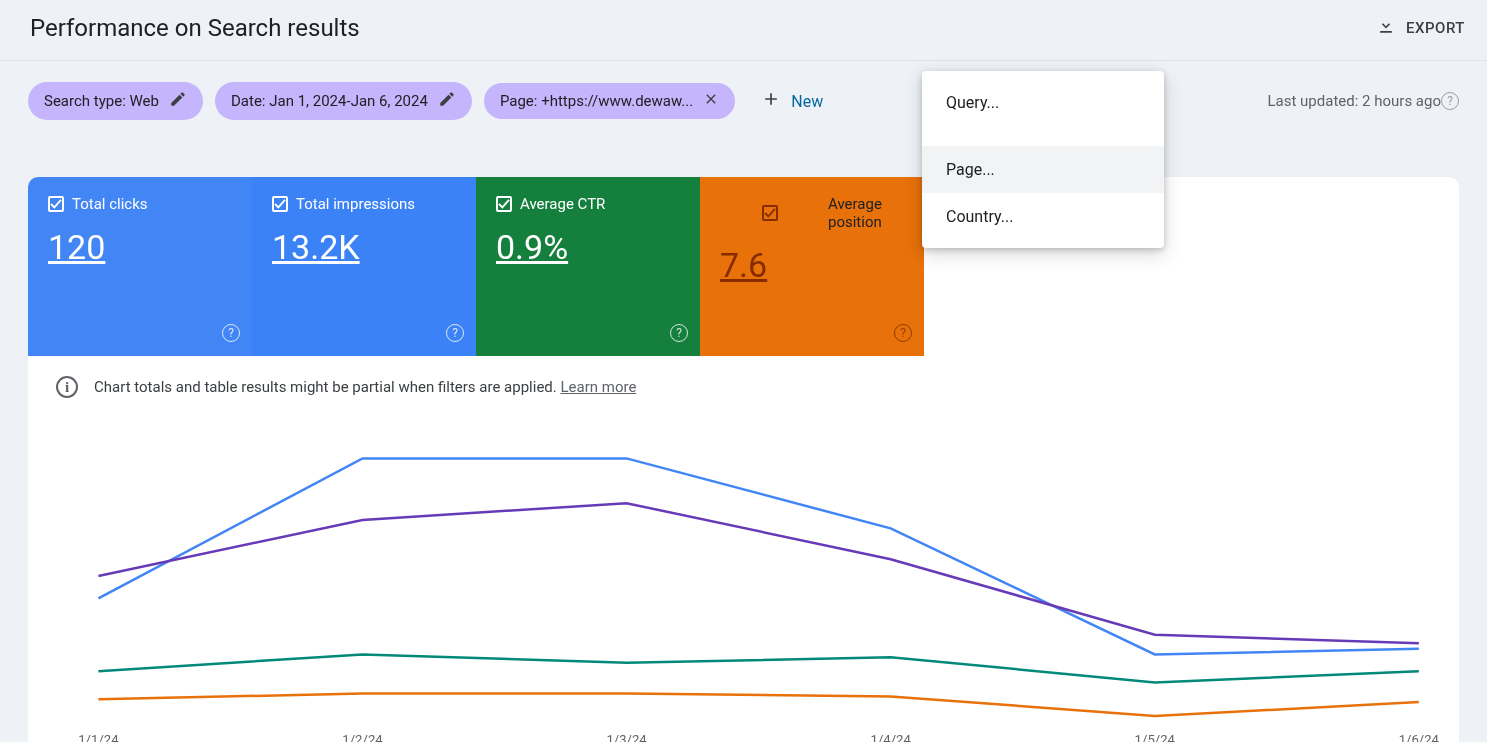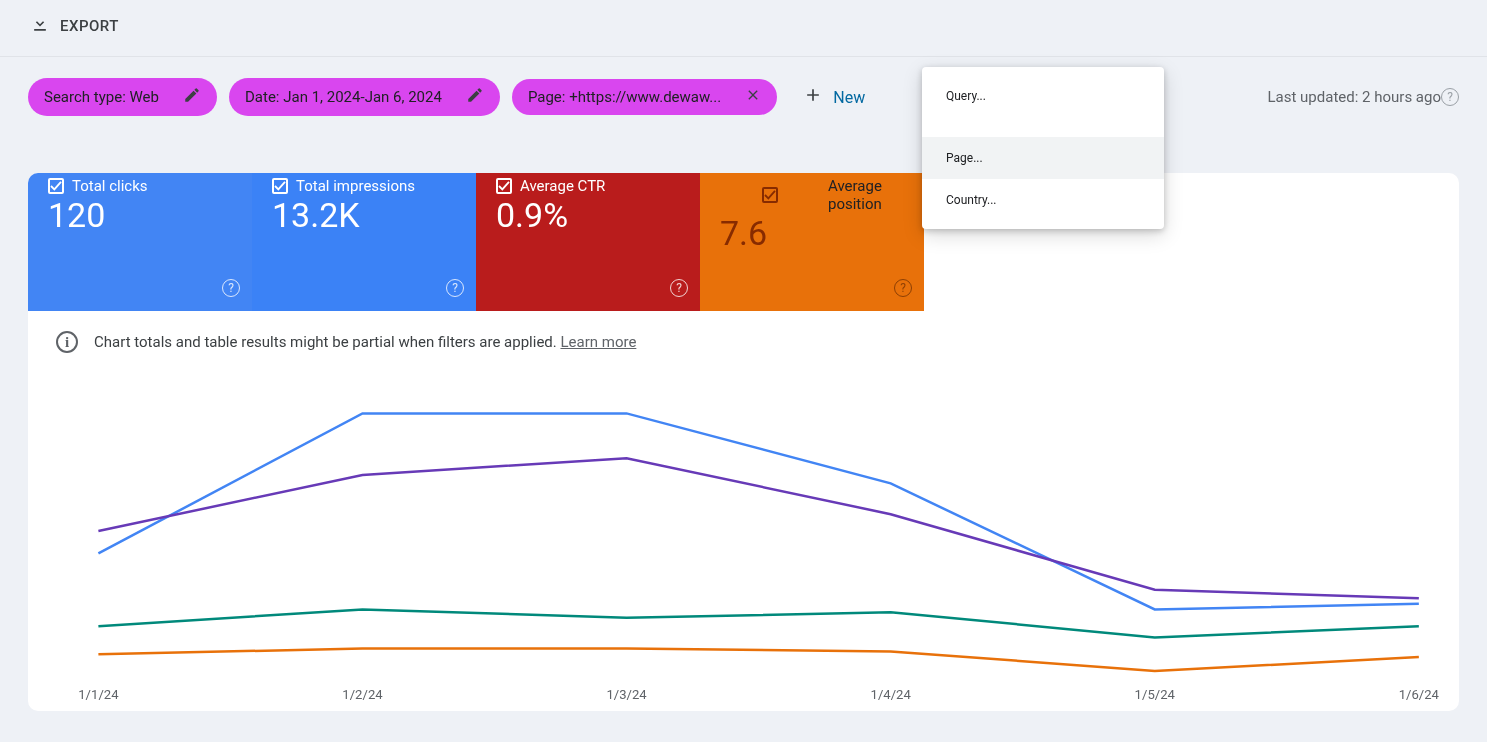--- a/index.html
+++ b/index.html
@@ -36,26 +36,26 @@
   .export-btn svg { width: 20px; height: 20px; }
 
   .filters-row {
     display: flex;
     align-items: center;
     padding: 20px 28px 0 28px;
     gap: 12px;
     position: relative;
   }
   .chip {
-    background: #d946ef;
+    background: #c4b5fd;
     border-radius: 20px;
     padding: 8px 16px;
     display: flex;
     align-items: center;
-    gap: 24px;
+    gap: 10px;
     font-size: 15px;
     color: #202124;
     cursor: pointer;
   }
   .chip svg { width: 18px; height: 18px; }
   .chip .close-ico svg { width: 16px; height: 16px; }
   .new-btn {
     display: flex;
     align-items: center;
     gap: 10px;
@@ -89,39 +89,39 @@
     top: 10px;
     width: 242px;
     background: #fff;
     border-radius: 4px;
     box-shadow: 0 2px 6px rgba(0,0,0,0.2), 0 6px 20px rgba(0,0,0,0.15);
     padding: 8px 0;
     z-index: 50;
   }
   .dropdown-item {
     padding: 14px 24px;
-    font-size: 12px;
+    font-size: 16px;
     color: #202124;
     cursor: pointer;
   }
   .dropdown-item.hover { background: #f1f3f4; margin-top: 20px; }
 
   .card {
     margin: 56px 28px 0 28px;
     background: #fff;
     border-radius: 10px;
     overflow: visible;
     position: relative;
   }
 
   .metrics-row { display: flex; }
   .metric {
     flex: 0 0 224px;
-    height: 138px;
-    padding: 4px 20px 12px 20px;
+    height: 179px;
+    padding: 18px 20px 12px 20px;
     position: relative;
     color: #fff;
   }
   .metric.first { border-top-left-radius: 10px; }
   .metric-header {
     display: flex;
     align-items: center;
     gap: 8px;
     font-size: 15px;
     font-weight: 400;
@@ -131,37 +131,39 @@
     border: 2px solid #fff;
     border-radius: 2px;
     display: inline-flex;
     align-items: center;
     justify-content: center;
   }
   .checkbox svg { width: 12px; height: 10px; }
   .metric-value {
     font-size: 34px;
     font-weight: 400;
+    margin-top: 14px;
+    text-decoration: underline;
   }
   .metric .help-circle {
     position: absolute;
     right: 12px;
     bottom: 14px;
     border-color: rgba(255,255,255,0.8);
     color: rgba(255,255,255,0.8);
   }
   .metric.pos .checkbox { border-color: #872b00; }
   .metric.pos .checkbox svg path { stroke: #872b00; }
   .metric.pos { color: #872b00; }
   .metric.pos .metric-header span { color: #202124; margin-left: 42px; }
   .metric.pos .help-circle { border-color: rgba(80,30,0,0.6); color: rgba(80,30,0,0.6); }
 
   .clicks { background: #4285f4; }
   .imps   { background: #3b82f6; }
-  .ctr    { background: #b91c1c; }
+  .ctr    { background: #15803d; }
   .pos    { background: #e8710a; }
 
   .notice {
     display: flex;
     align-items: center;
     gap: 16px;
     padding: 20px 28px 8px 28px;
     font-size: 15px;
     color: #3c4043;
   }
@@ -181,20 +183,21 @@
 
   .chart-wrap { padding: 20px 20px 0 20px; }
   .chart { width: 100%; height: 330px; display: block; }
 
   .x-label { font-size: 13px; fill: #5f6368; text-anchor: middle; }
 </style>
 </head>
 <body>
 
 <div class="header">
+  <div class="page-title">Performance on Search results</div>
   <div class="export-btn">
     <span>
       <svg viewBox="0 0 24 24">
           <path d="M5 20h14v-2H5v2zM12 2v10.17l3.59-3.58L17 10l-5 5-5-5 1.41-1.41L12 12.17V2h0z" fill="#3c4043"></path>
         </svg>
     </span>
     <span>EXPORT</span>
   </div>
 </div>
 

